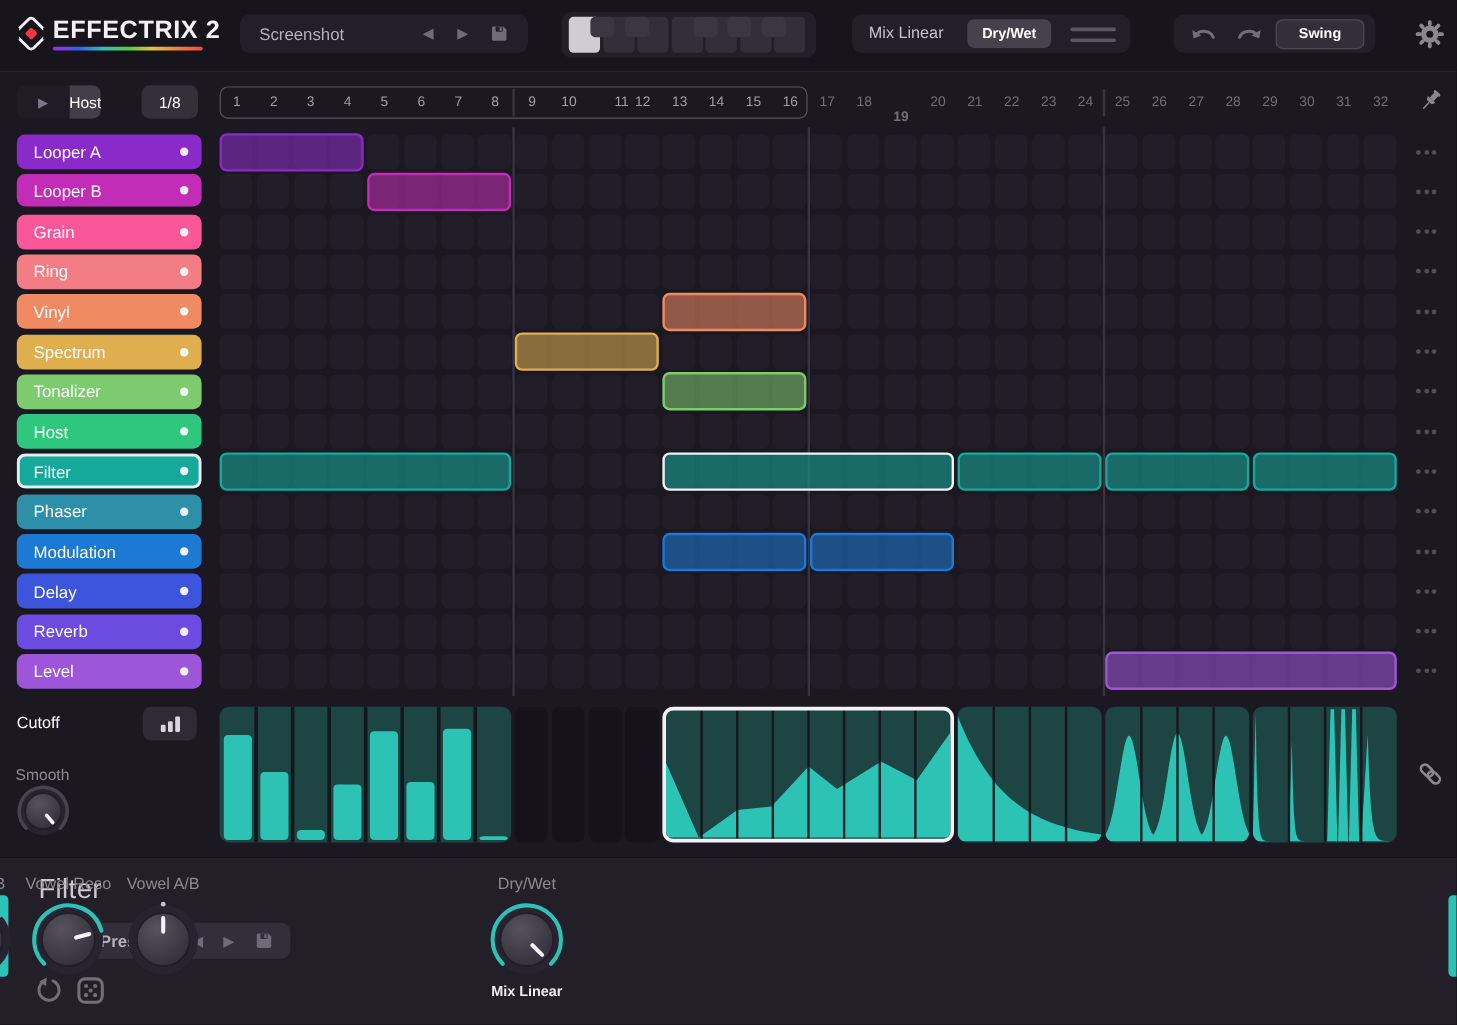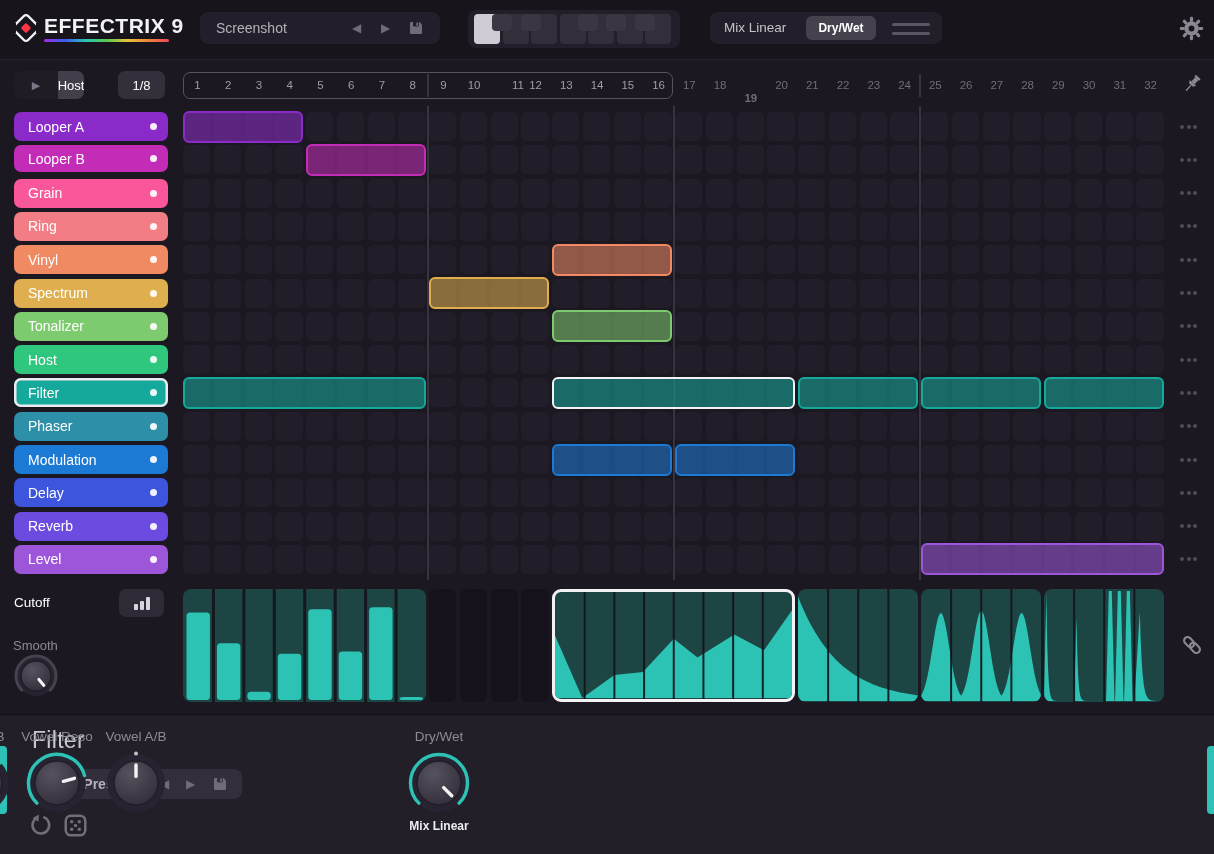--- a/index.html
+++ b/index.html
@@ -81,21 +81,21 @@
 
   <div class="topbar">
     <svg class="abs" style="left:9px;top:11px" width="34" height="34" viewBox="0 0 34 34">
       <g transform="rotate(45 17 17)">
         <rect x="7" y="7" width="20" height="20" rx="3" fill="none" stroke="#f2f1f4" stroke-width="2.4"></rect>
         <rect x="13.2" y="13.2" width="7.6" height="7.6" rx="1.5" fill="#fa3646"></rect>
       </g>
       <rect x="0" y="12" width="7" height="10" fill="#17141c"></rect>
       <rect x="27" y="12" width="7" height="10" fill="#17141c"></rect>
     </svg>
-    <div class="abs logo-text" style="left:44px;top:14px">EFFECTRIX 9</div>
+    <div class="abs logo-text" style="left:44px;top:14px">EFFECTRIX 2</div>
     <div class="rainbow" style="left:44px;top:39px;width:125px"></div>
 
     <div class="panel" style="left:200px;top:12px;width:240px;height:32px">
       <div class="abs preset-name" style="left:16px;top:8px">Screenshot</div>
       <div class="abs tri" style="left:152px;top:10px">◀</div>
       <div class="abs tri" style="left:181px;top:10px">▶</div>
       <svg class="abs" style="left:208px;top:8px" width="16" height="16" viewBox="0 0 16 16">
         <path d="M2 3.2A1.2 1.2 0 0 1 3.2 2h8.3L14 4.5v8.3a1.2 1.2 0 0 1-1.2 1.2H3.2A1.2 1.2 0 0 1 2 12.8z" fill="#6f6b78"></path>
         <rect x="5" y="2" width="6" height="4.4" rx="0.8" fill="#231f2a"></rect>
         <rect x="8.3" y="2.6" width="1.8" height="3.2" fill="#6f6b78"></rect>
@@ -117,20 +117,31 @@
         <div class="pkey top" style="left: 166.5px; top: 4px; width: 20px; height: 17px;"></div>
       </div>
 
     <div class="panel" style="left:710px;top:12px;width:232px;height:32px">
       <div class="abs mix-label" style="left:14px;top:8px">Mix Linear</div>
       <div class="pill-btn" style="left:96px;top:4px;width:70px;height:24px;line-height:24px">Dry/Wet</div>
       <div class="hline" style="left:182px;top:11px;width:38px"></div>
       <div class="hline" style="left:182px;top:20px;width:38px"></div>
     </div>
 
+    <div class="panel" style="left:978px;top:12px;width:168px;height:32px">
+      <svg class="abs" style="left:12px;top:7px" width="26" height="18" viewBox="0 0 26 18">
+        <path d="M21 12 C19 6.5 11 5.5 7 9.5" stroke="#716d79" stroke-width="2.6" fill="none" stroke-linecap="round"></path>
+        <path d="M3.5 6 L4.6 13 L11 10.6 Z" fill="#716d79"></path>
+      </svg>
+      <svg class="abs" style="left:50px;top:7px" width="26" height="18" viewBox="0 0 26 18">
+        <path d="M5 12 C7 6.5 15 5.5 19 9.5" stroke="#716d79" stroke-width="2.6" fill="none" stroke-linecap="round"></path>
+        <path d="M22.5 6 L21.4 13 L15 10.6 Z" fill="#716d79"></path>
+      </svg>
+      <div class="swing-btn" style="left:85px;top:4px;width:74px;height:25px;line-height:23px">Swing</div>
+    </div>
 
     <svg class="abs" style="left:1178px;top:15px" width="27" height="27" viewBox="0 0 24 24" id="gear-icon">
         <g fill="#8a8791">
           <g transform="rotate(0 12 12)">
             <rect x="10.6" y="1.6" width="2.8" height="4.4" rx="1.2"></rect>
           </g>
           <g transform="rotate(45 12 12)">
             <rect x="10.6" y="1.6" width="2.8" height="4.4" rx="1.2"></rect>
           </g>
           <g transform="rotate(90 12 12)">

